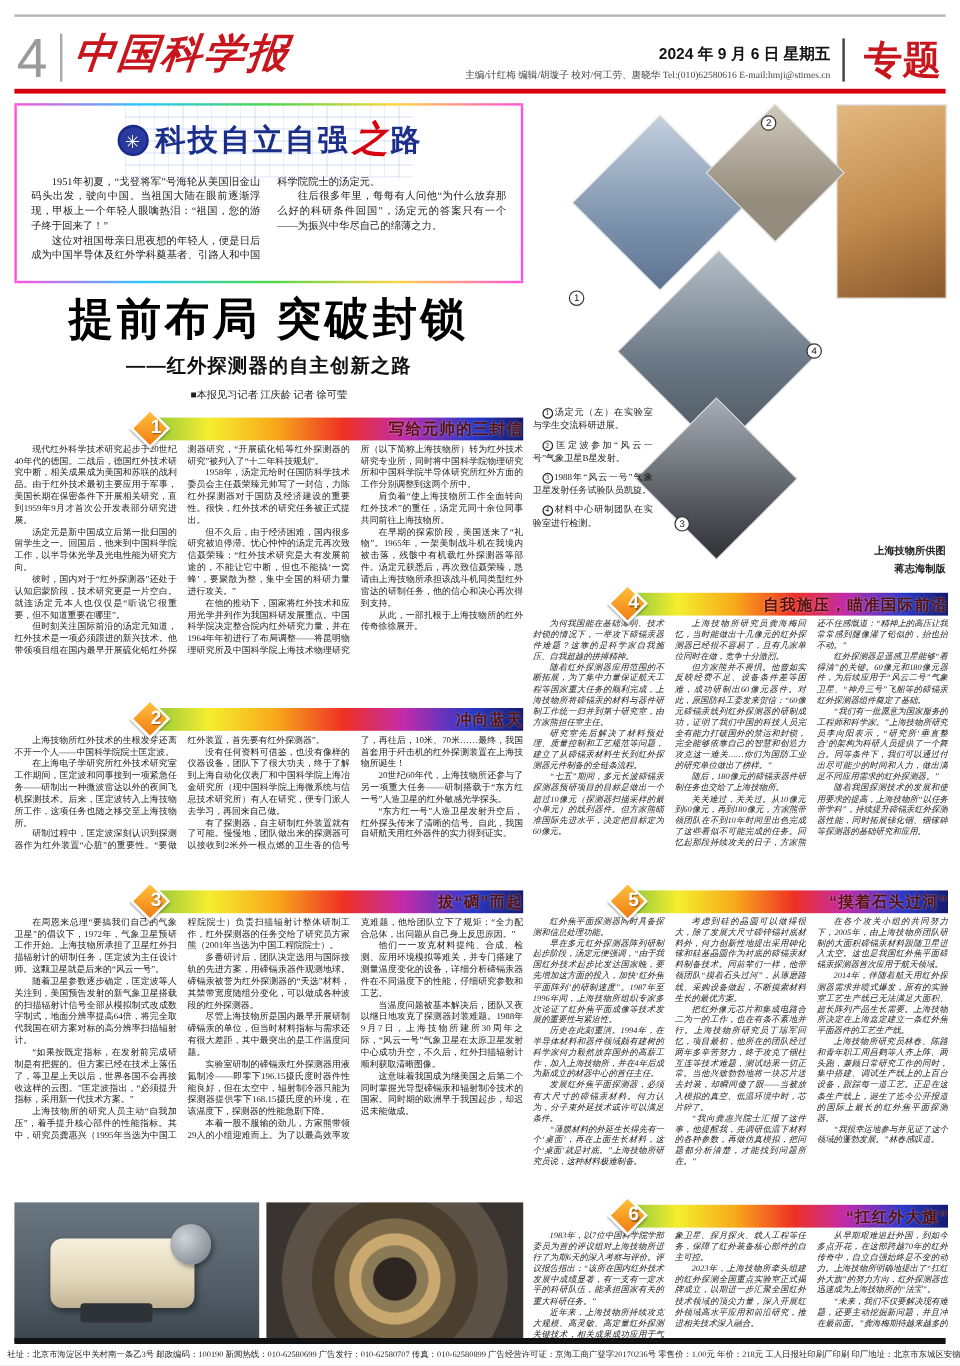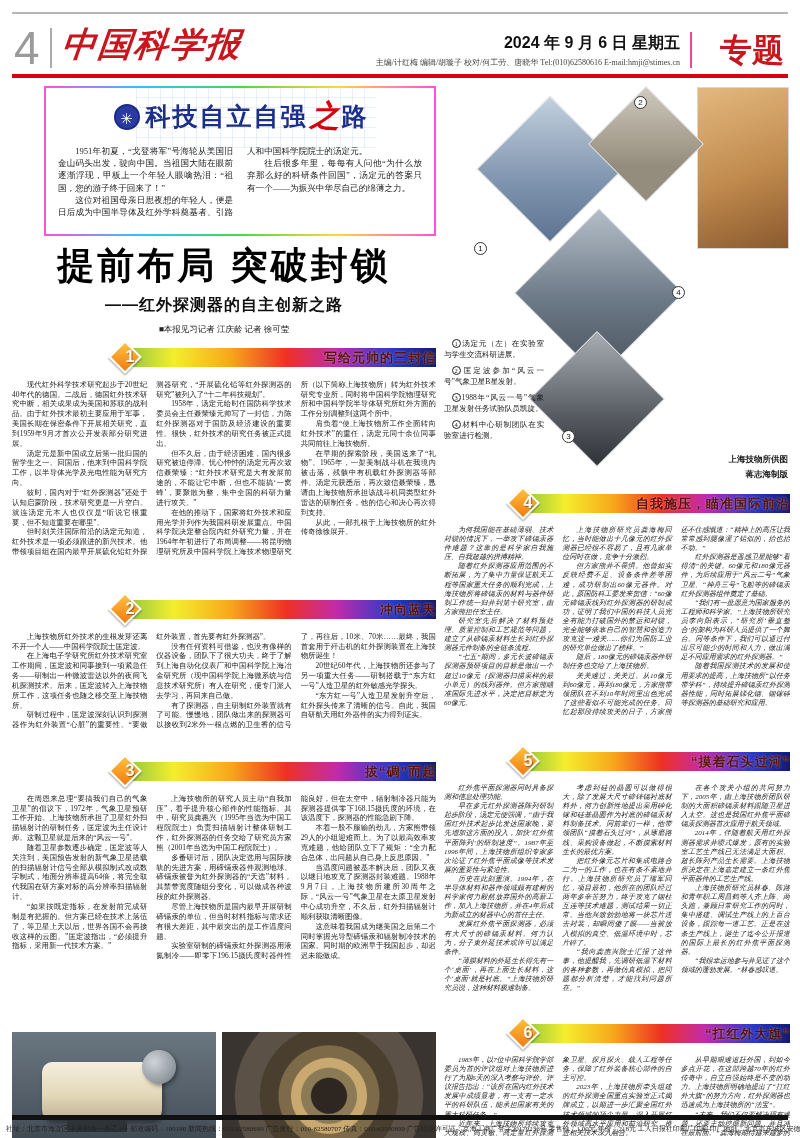--- a/index.html
+++ b/index.html
@@ -11,32 +11,32 @@
   }
   
   .masthead { position:relative; padding:12px 12px 0 12px; }
   .m-topline { height:2px; background:#b5b5b5; margin-bottom:8px; }
   .m-row { display:flex; align-items:flex-end; }
   .m-page { font-family:"Liberation Sans",sans-serif; font-size:46px; line-height:40px;
             color:#9a9a9a; font-weight:400; padding:0 10px 0 2px; border-right:2px solid #aaa; }
   .m-logo { font-family:"Liberation Serif",serif; font-style:italic; font-weight:bold;
             font-size:34px; color:#c8161e; letter-spacing:2px; padding:0 10px; transform:skewX(-6deg); }
   .m-mid { flex:1; text-align:right; padding-right:10px; }
-  .m-date { font-family:"Liberation Sans",sans-serif; font-weight:bold; font-size:16px; color:#111; }
+  .m-date { font-family:"Liberation Sans",sans-serif; font-weight:bold; font-size:13px; color:#111; }
   .m-staff { font-size:8px; color:#444; margin-top:3px; }
   .m-section { font-family:"Liberation Sans",sans-serif; font-weight:bold; font-size:32px;
-               color:#c8161e; border-left:2px solid #ec4899; padding:0 4px 0 28px; line-height:36px; }
+               color:#c8161e; border-left:2px solid #404040; padding:0 4px 0 16px; line-height:36px; }
   .m-redline { height:4px; background:#d7000f; margin-top:6px; }
   
   .content { display:flex; gap:8px; padding:8px 10px 0 12px; }
   .col-left { width:424px; }
   .col-right { flex:1; }
   
   .banner { position:relative; height:150px; border:2px solid transparent;
-    border-image:linear-gradient(90deg,#ff52d9,#29c5ff,#49d749,#ffd63f,#ff52d9) 1; padding:6px 12px 4px; overflow:hidden;margin-left:32px; }
+    border-image:linear-gradient(90deg,#ff52d9,#29c5ff,#49d749,#ffd63f,#ff52d9) 1; padding:6px 12px 4px; overflow:hidden; }
   .banner:before { content:""; position:absolute; left:90px; top:0; width:240px; height:60px;
     background:repeating-linear-gradient(90deg,rgba(120,160,220,.16) 0 1px,transparent 1px 12px),
                repeating-linear-gradient(0deg,rgba(120,160,220,.16) 0 1px,transparent 1px 10px); }
   .banner-title { position:relative; text-align:center; margin:2px 0 8px; }
   .banner-emblem { display:inline-block; vertical-align:middle; width:26px; height:26px; border-radius:50%;
     background:#2b3a9e; color:#fff; font-size:15px; line-height:26px; text-align:center;
     border:2px solid #1b2a8a; margin-right:6px; font-family:"Liberation Sans",sans-serif; }
   .banner-main { display:inline-block; vertical-align:middle; font-family:"Liberation Sans",sans-serif;
     font-weight:bold; font-size:25px; color:#1b2f8a; letter-spacing:2px; }
   .banner-zhi { display:inline-block; vertical-align:middle; font-family:"Liberation Serif",serif;
@@ -58,21 +58,21 @@
     background:linear-gradient(90deg,#8bc53f 0%,#f4ee2e 16%,#f7a81b 34%,#ee3124 52%,#c22ba9 68%,#2b39c9 86%,#141a6e 100%); }
   .col-right .sec-bar { margin-left:78px; }
   .sec-dia { position:absolute; left:-11px; top:-3px; width:24px; height:24px; transform:rotate(45deg);
     background:linear-gradient(135deg,#ffc13d,#f07c12); border:2px solid #fff; box-shadow:1px 1px 2px rgba(0,0,0,.35); }
   .sec-num { position:absolute; left:-6px; top:-3px; width:24px; height:24px; text-align:center;
     font-family:"Liberation Sans",sans-serif; font-weight:bold; font-size:16px; color:#fff; line-height:24px;
     text-shadow:1px 1px 1px rgba(0,0,0,.4); }
   .sec-title { position:absolute; left:0; right:0; top:0; text-align:right; line-height:19px;
     font-family:"Liberation Sans",sans-serif; font-weight:bold; font-size:13px; color:#59100e;
     text-shadow:0 0 2px rgba(255,255,255,.5); letter-spacing:1px; }
-  .art { margin-top:13px; column-count:3; column-gap:9px; text-align:justify; overflow:hidden; }
+  .art { margin-top:3px; column-count:3; column-gap:9px; text-align:justify; overflow:hidden; }
   .col-left .art { font-size:7.4px; line-height:1.33; }
   .col-right .art { font-size:7px; line-height:1.3;font-style:italic; }
   .art p { text-indent:2em; }
   .h212{height:212px;} .h122{height:122px;} .h230{height:230px;}
   .h218{height:218px;} .h232{height:232px;} .h100{height:100px;}
   
   .collage { position:relative; height:400px; overflow:hidden; }
   .ph-rect { position:absolute; right:2px; top:2px; width:90px; height:160px;
     background:linear-gradient(160deg,#e3b87f 0%,#c08a4d 55%,#8a5a2e 100%); box-shadow:0 0 0 1px #d8d8d8; }
   .dia { position:absolute; transform:rotate(45deg); overflow:hidden; box-shadow:0 0 0 1px #e0e0e0; }
@@ -187,20 +187,21 @@
         </div>
         <div class="art h230">
           <p>在周恩来总理“要搞我们自己的气象卫星”的倡议下，1972年，气象卫星预研工作开始。上海技物所承担了卫星红外扫描辐射计的研制任务，匡定波为主任设计师。这颗卫星就是后来的“风云一号”。</p>
           <p>随着卫星参数逐步确定，匡定波等人关注到，美国预告发射的新气象卫星搭载的扫描辐射计信号全部从模拟制式改成数字制式，地面分辨率提高64倍，将完全取代我国在研方案对标的高分辨率扫描辐射计。</p>
           <p>“如果按既定指标，在发射前完成研制是有把握的。但方案已经在技术上落伍了，等卫星上天以后，世界各国不会再接收这样的云图。”匡定波指出，“必须提升指标，采用新一代技术方案。”</p>
           <p>上海技物所的研究人员主动“自我加压”，着手提升核心部件的性能指标。其中，研究员龚惠兴（1995年当选为中国工程院院士）负责扫描辐射计整体研制工作，红外探测器的任务交给了研究员方家熊（2001年当选为中国工程院院士）。</p>
           <p>多番研讨后，团队决定选用与国际接轨的先进方案，用碲镉汞器件观测地球。碲镉汞被誉为红外探测器的“天选”材料，其禁带宽度随组分变化，可以做成各种波段的红外探测器。</p>
           <p>尽管上海技物所是国内最早开展研制碲镉汞的单位，但当时材料指标与需求还有很大差距，其中最突出的是工作温度问题。</p>
           <p>实验室研制的碲镉汞红外探测器用液氮制冷——即零下196.15摄氏度时器件性能良好，但在太空中，辐射制冷器只能为探测器提供零下168.15摄氏度的环境，在该温度下，探测器的性能急剧下降。</p>
           <p>本着一股不服输的劲儿，方家熊带领29人的小组迎难而上。为了以最高效率攻克难题，他给团队立下了规矩：“全力配合总体，出问题从自己身上反思原因。”</p>
+          <p>他们一一攻克材料提纯、合成、检测、应用环境模拟等难关，并专门搭建了测量温度变化的设备，详细分析碲镉汞器件在不同温度下的性能，仔细研究参数和工艺。</p>
           <p>当温度问题被基本解决后，团队又夜以继日地攻克了探测器封装难题。1988年9月7日，上海技物所建所30周年之际，“风云一号”气象卫星在太原卫星发射中心成功升空，不久后，红外扫描辐射计顺利获取清晰图像。</p>
           <p>这意味着我国成为继美国之后第二个同时掌握光导型碲镉汞和辐射制冷技术的国家。同时期的欧洲早于我国起步，却迟迟未能做成。</p>
         </div>
       </div>
 
       <div class="bphotos">
         <div class="bph bph-a">
           <div class="cyl"></div>
           <div class="cyl-cap"></div>
           <div class="cyl-foot"></div>

